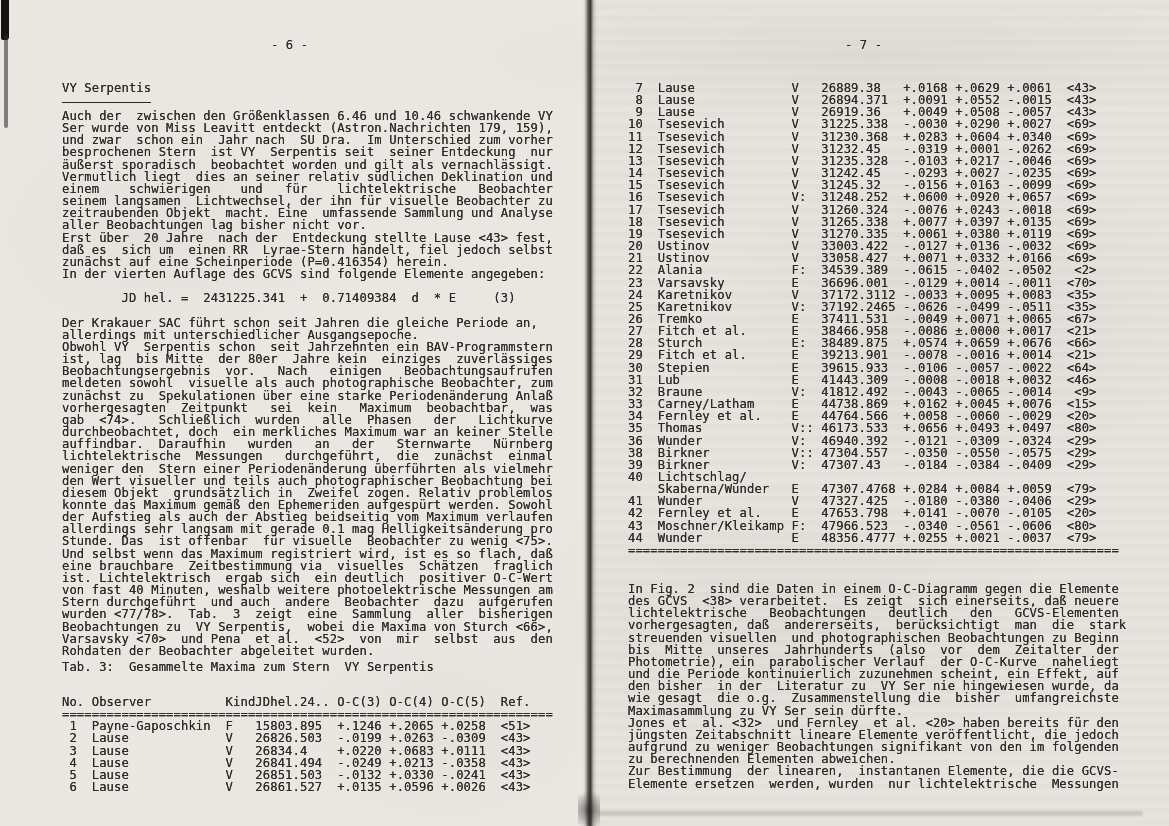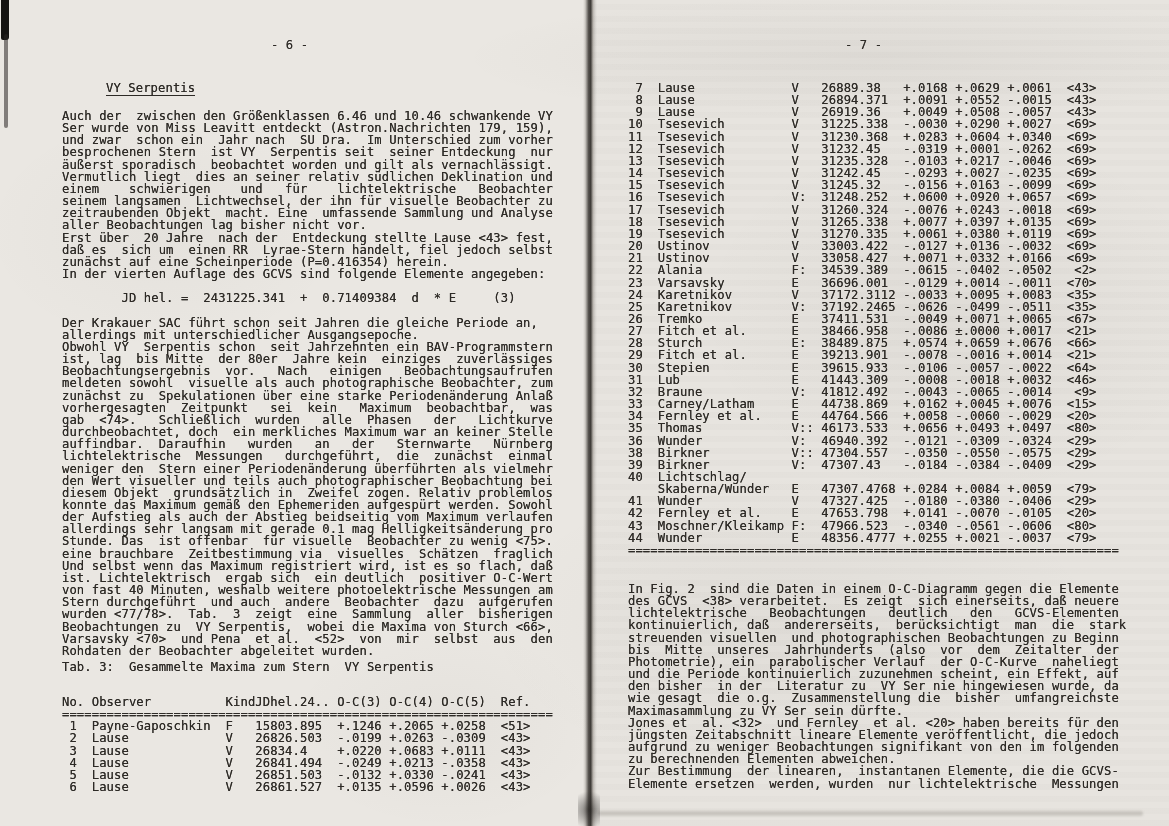--- a/index.html
+++ b/index.html
@@ -35,21 +35,21 @@
     background:radial-gradient(circle at 50% 60%, rgba(28,26,24,0.55), transparent 72%);
   }
   .mark-tl { position:absolute; left:1px; top:0; width:8px; height:40px; background:#151412; border-radius:0 0 3px 2px; }
   .mark-l2 { position:absolute; left:4px; top:34px; width:4px; height:94px; background:rgba(42,39,36,0.55); border-radius:2px; }
   .smudge-b { position:absolute; left:598px; top:811px; width:545px; height:5px;
     background:rgba(100,95,87,0.22); border-radius:3px; filter:blur(1px); }
 
   .txt { position:absolute; text-shadow:0 0 0.5px rgba(45,42,38,0.85); }
   .line { white-space:pre; min-height:var(--lh); }
   .pgnum { position:absolute; text-shadow:0 0 0.5px rgba(45,42,38,0.7); }
-  .title-u { display:inline-block; border-bottom:1.2px solid #2d2a26; padding-bottom:1px;margin-left:44px; }
+  .title-u { display:inline-block; border-bottom:1.2px solid #2d2a26; padding-bottom:8px; }
 </style>
 </head>
 <body>
 
 <div id="doc">
 
   <div class="paper left"></div>
   <div class="paper right"></div>
   <div class="texture"></div>
 
@@ -90,22 +90,22 @@
       <div class="line">durchbeobachtet, doch  ein merkliches Maximum war an keiner Stelle</div>
       <div class="line">auffindbar.  Daraufhin   wurden   an   der   Sternwarte   Nürnberg</div>
       <div class="line">lichtelektrische  Messungen   durchgeführt,  die  zunächst  einmal</div>
       <div class="line">weniger den  Stern einer Periodenänderung überführten als vielmehr</div>
       <div class="line">den Wert visueller und teils auch photographischer Beobachtung bei</div>
       <div class="line">diesem Objekt  grundsätzlich in  Zweifel zogen. Relativ problemlos</div>
       <div class="line">konnte das Maximum gemäß den Ephemeriden aufgespürt werden. Sowohl</div>
       <div class="line">der Aufstieg als auch der Abstieg beidseitig vom Maximum verlaufen</div>
       <div class="line">allerdings sehr langsam mit gerade 0.1 mag Helligkeitsänderung pro</div>
       <div class="line">Stunde. Das  ist offenbar  für visuelle  Beobachter zu wenig &lt;75&gt;.</div>
+      <div class="line">Und selbst wenn das Maximum registriert wird, ist es so flach, daß</div>
       <div class="line">eine brauchbare  Zeitbestimmung via  visuelles  Schätzen  fraglich</div>
-      <div class="line">Und selbst wenn das Maximum registriert wird, ist es so flach, daß</div>
       <div class="line">ist. Lichtelektrisch  ergab sich  ein deutlich  positiver O-C-Wert</div>
       <div class="line">von fast 40 Minuten, weshalb weitere photoelektrische Messungen am</div>
       <div class="line">Stern durchgeführt  und auch  andere  Beobachter  dazu  aufgerufen</div>
       <div class="line">wurden &lt;77/78&gt;.  Tab.  3  zeigt  eine  Sammlung  aller  bisherigen</div>
       <div class="line">Beobachtungen zu  VY Serpentis,  wobei die Maxima von Sturch &lt;66&gt;,</div>
       <div class="line">Varsavsky &lt;70&gt;  und Pena  et al.  &lt;52&gt;  von  mir  selbst  aus  den</div>
       <div class="line">Rohdaten der Beobachter abgeleitet wurden.</div>
     </div>
 
   <div class="txt" style="left:62px; top:661px">
@@ -162,21 +162,21 @@
       <div class="line">42  Fernley et al.    E   47653.798  +.0141 -.0070 -.0105  &lt;20&gt;</div>
       <div class="line">43  Moschner/Kleikamp F:  47966.523  -.0340 -.0561 -.0606  &lt;80&gt;</div>
       <div class="line">44  Wunder            E   48356.4777 +.0255 +.0021 -.0037  &lt;79&gt;</div>
       <div class="line">==================================================================</div>
     </div>
 
   <div class="txt" style="left:628px; top:583px">
       <div class="line">In Fig. 2  sind die Daten in einem O-C-Diagramm gegen die Elemente</div>
       <div class="line">des GCVS  &lt;38&gt; verarbeitet.  Es zeigt  sich einerseits, daß neuere</div>
       <div class="line">lichtelektrische   Beobachtungen   deutlich   den   GCVS-Elementen</div>
-      <div class="line">kontinuierlich, daß  andererseits,  berücksichtigt  man  die  stark</div>
+      <div class="line">vorhergesagten, daß  andererseits,  berücksichtigt  man  die  stark</div>
       <div class="line">streuenden visuellen  und photographischen Beobachtungen zu Beginn</div>
       <div class="line">bis  Mitte  unseres  Jahrhunderts  (also  vor  dem  Zeitalter  der</div>
       <div class="line">Photometrie), ein  parabolischer Verlauf  der O-C-Kurve  naheliegt</div>
       <div class="line">und die Periode kontinuierlich zuzunehmen scheint, ein Effekt, auf</div>
       <div class="line">den bisher  in der  Literatur zu  VY Ser nie hingewiesen wurde, da</div>
       <div class="line">wie gesagt  die o.g.  Zusammenstellung die  bisher  umfangreichste</div>
       <div class="line">Maximasammlung zu VY Ser sein dürfte.</div>
       <div class="line">Jones et  al. &lt;32&gt;  und Fernley  et al. &lt;20&gt; haben bereits für den</div>
       <div class="line">jüngsten Zeitabschnitt lineare Elemente veröffentlicht, die jedoch</div>
       <div class="line">aufgrund zu weniger Beobachtungen signifikant von den im folgenden</div>

